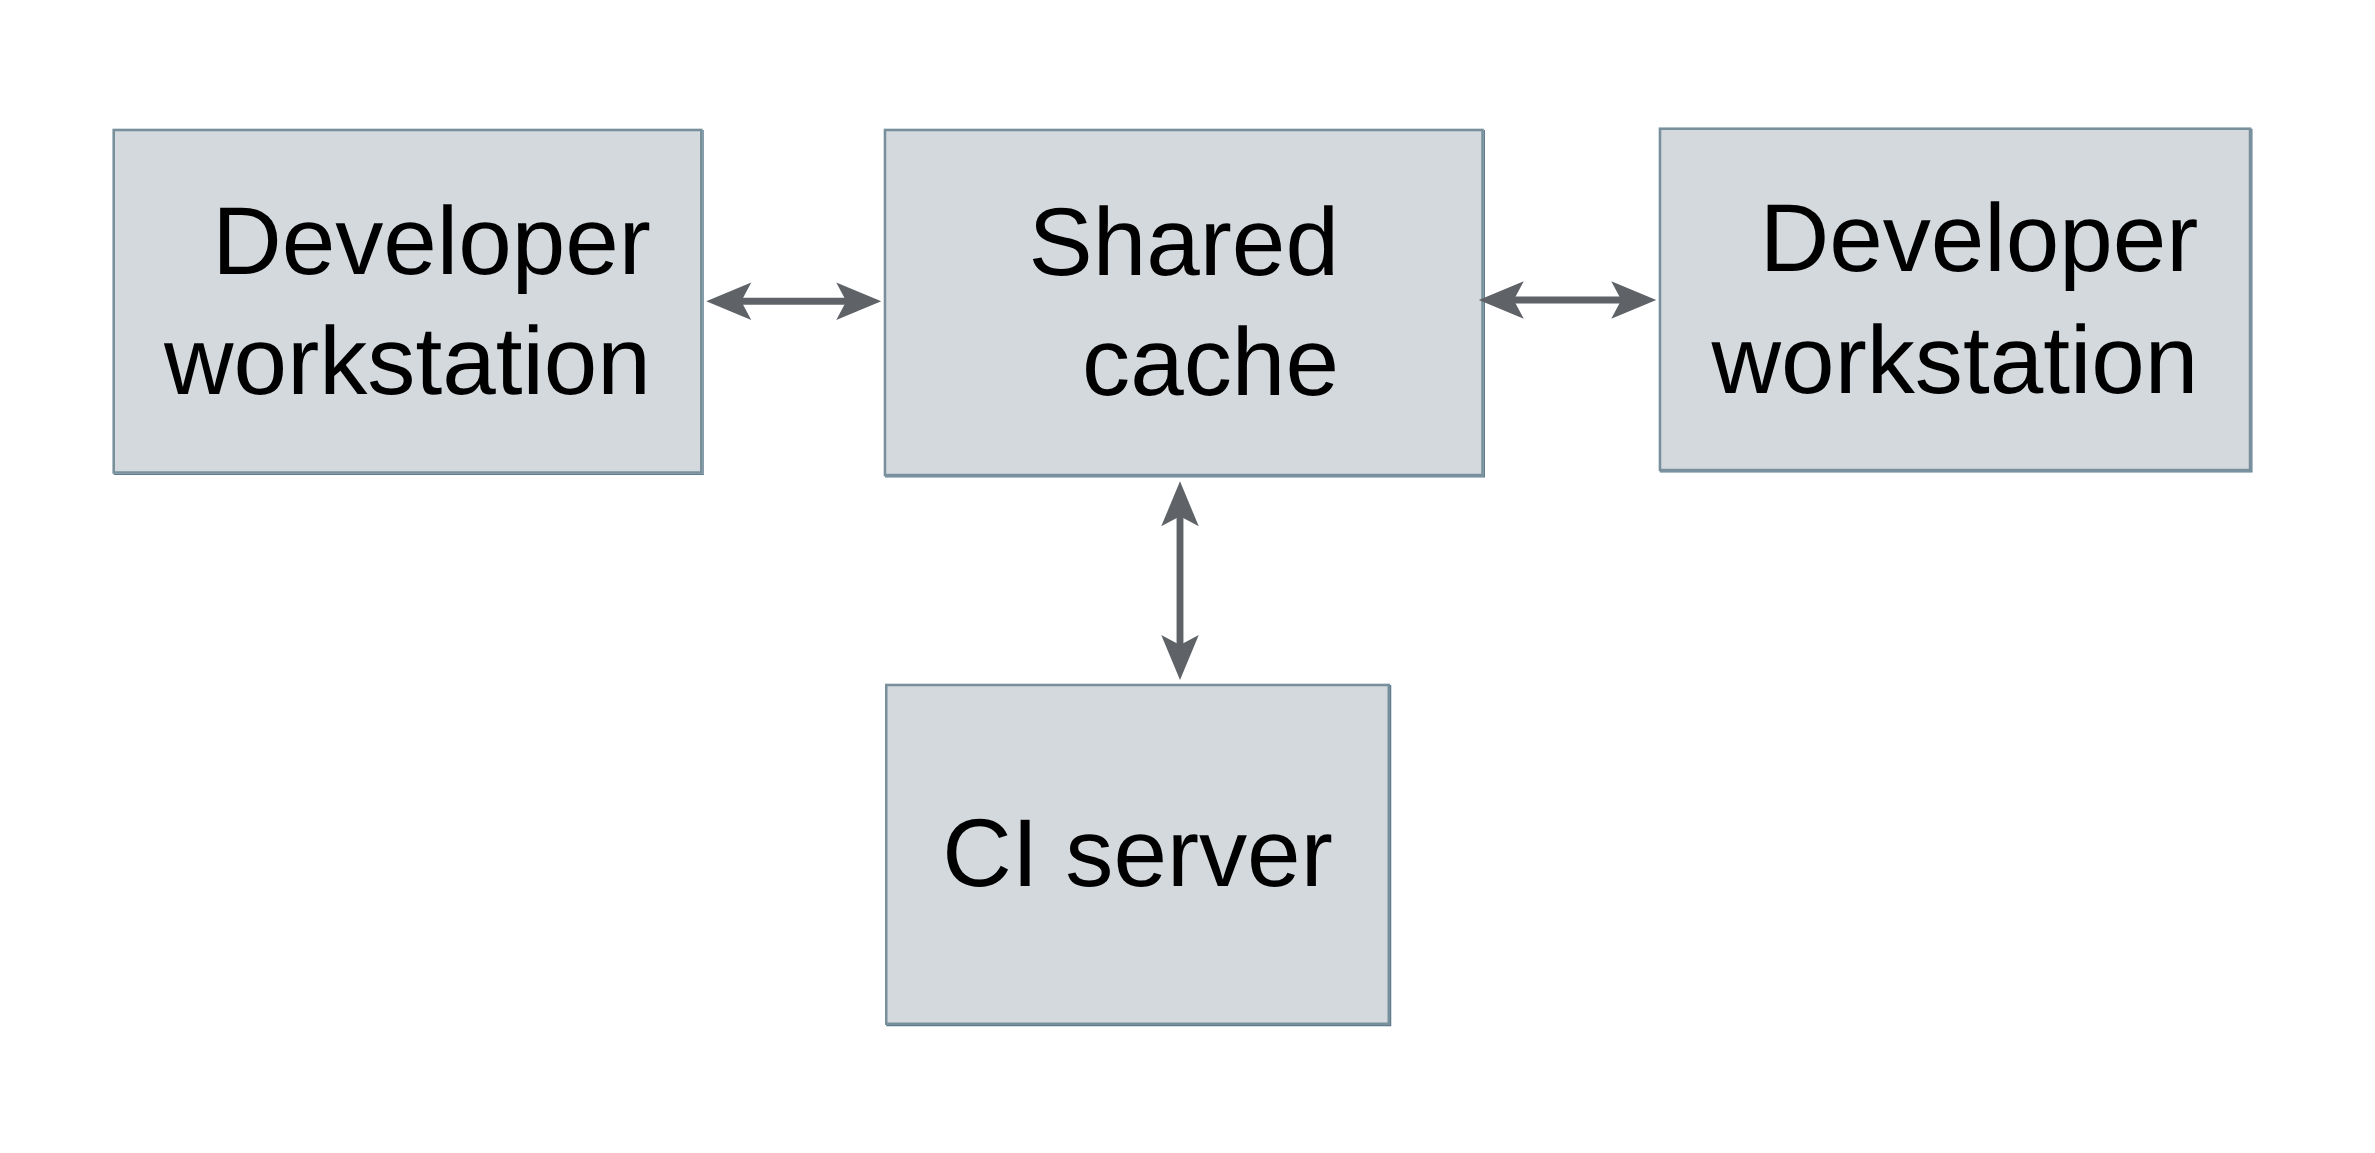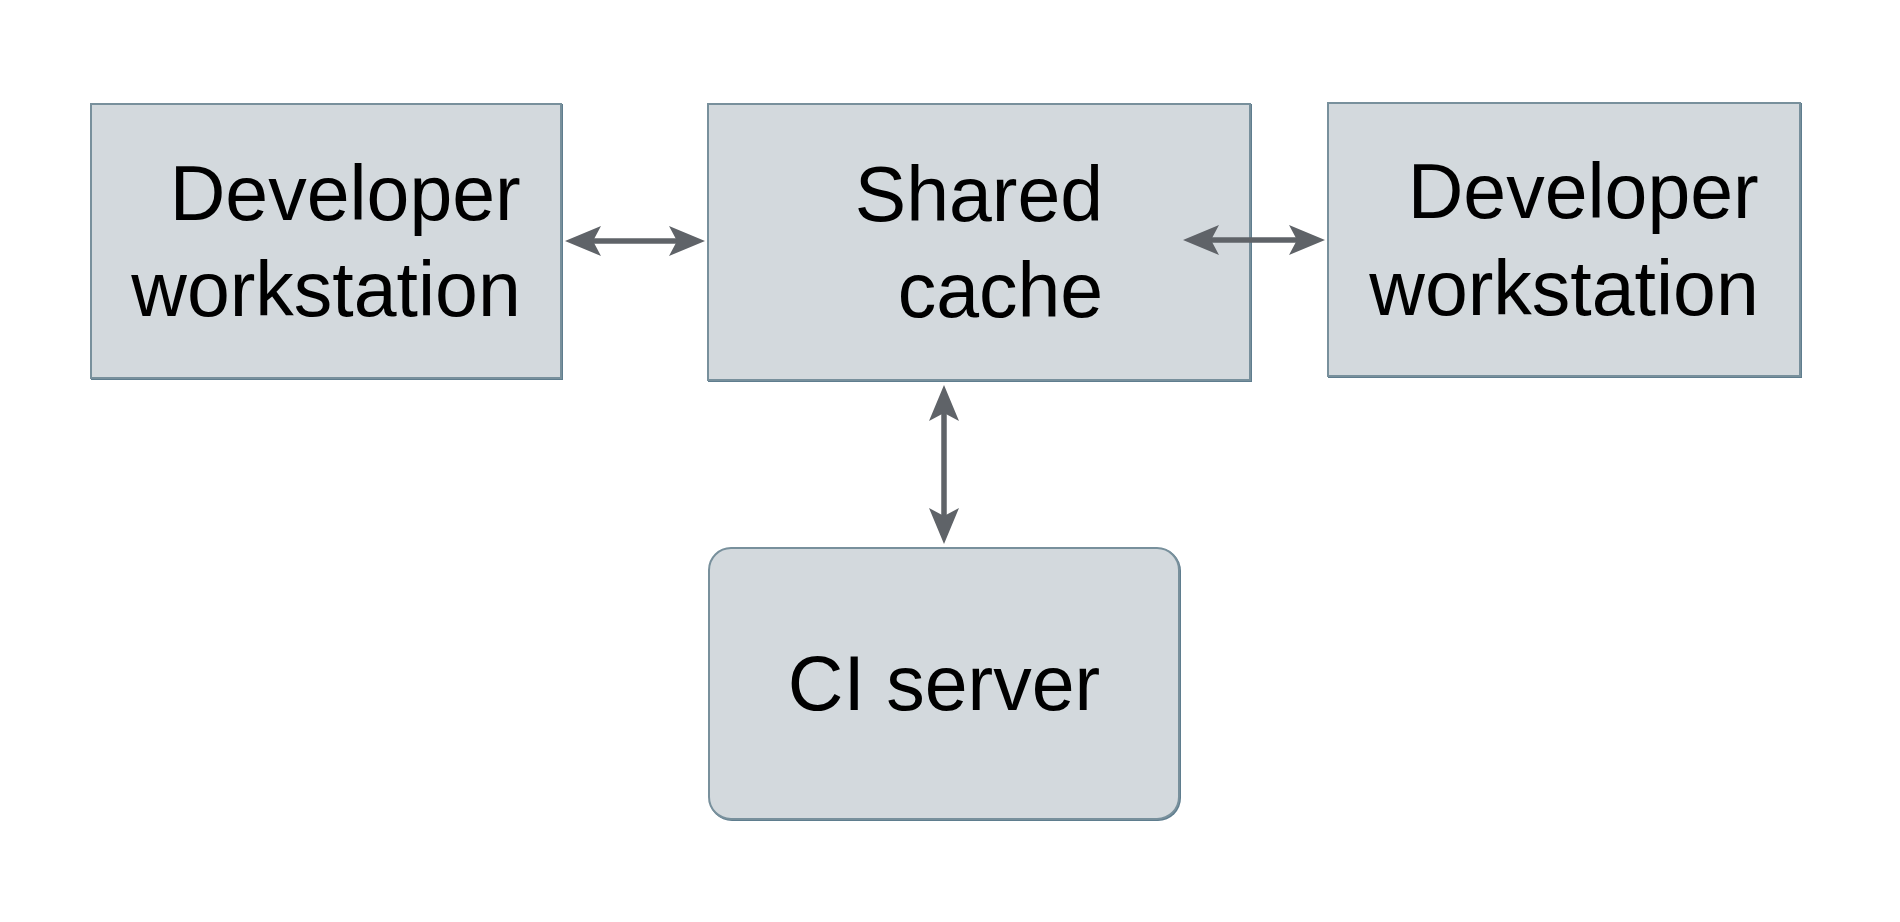--- a/index.html
+++ b/index.html
@@ -25,23 +25,23 @@
     align-items: center;
     justify-content: center;
     text-align: right;
     white-space: pre-line;
     font-size: 77px;
     line-height: 1.25;
     color: var(--text, #000000);
     letter-spacing: 0px;
   }
   #node-dev-left   { left:  90px; top: 103px; width: 472px; height: 276px; }
-  #node-shared     { left: 707px; top: 103px; width: 544px; height: 278px; }
+  #node-shared     { left: 707px; top: 103px; width: 480px; height: 278px; }
   #node-dev-right  { left:1327px; top: 102px; width: 474px; height: 275px; }
-  #node-ci         { left: 708px; top: 547px; width: 472px; height: 273px; border-radius: 23px; }
+  #node-ci         { left: 708px; top: 547px; width: 404px; height: 273px; }
 
   .edges-overlay {
     position: absolute;
     left: 0; top: 0;
     width: 1900px;
     height: 922px;
     pointer-events: none;
   }
   .arrow-line {
     stroke: var(--arrow, #5f6368);

